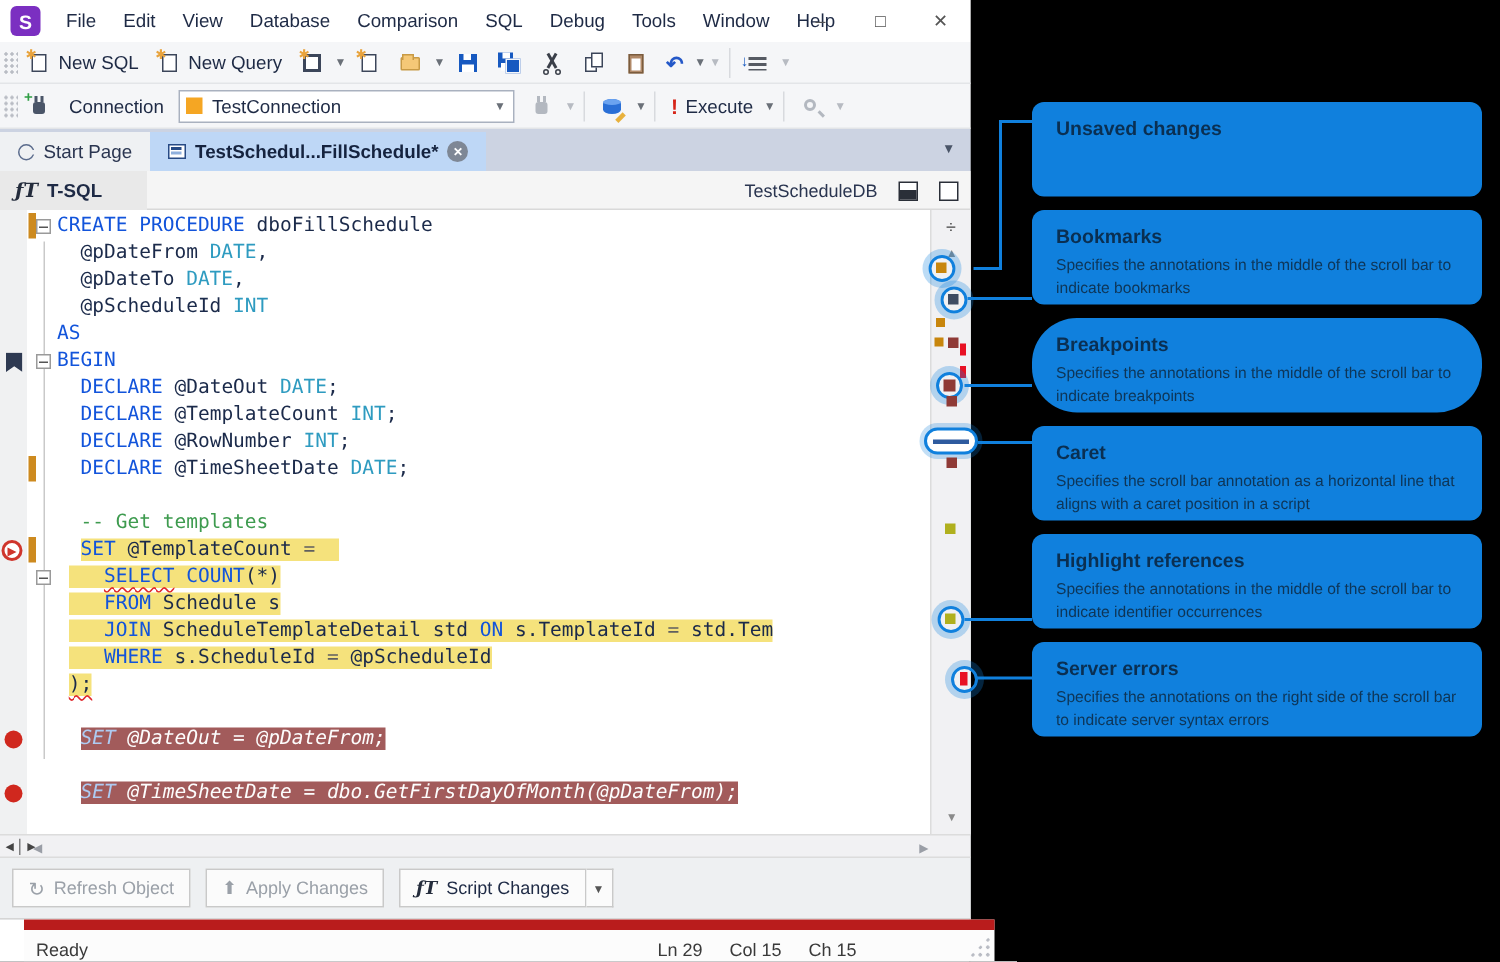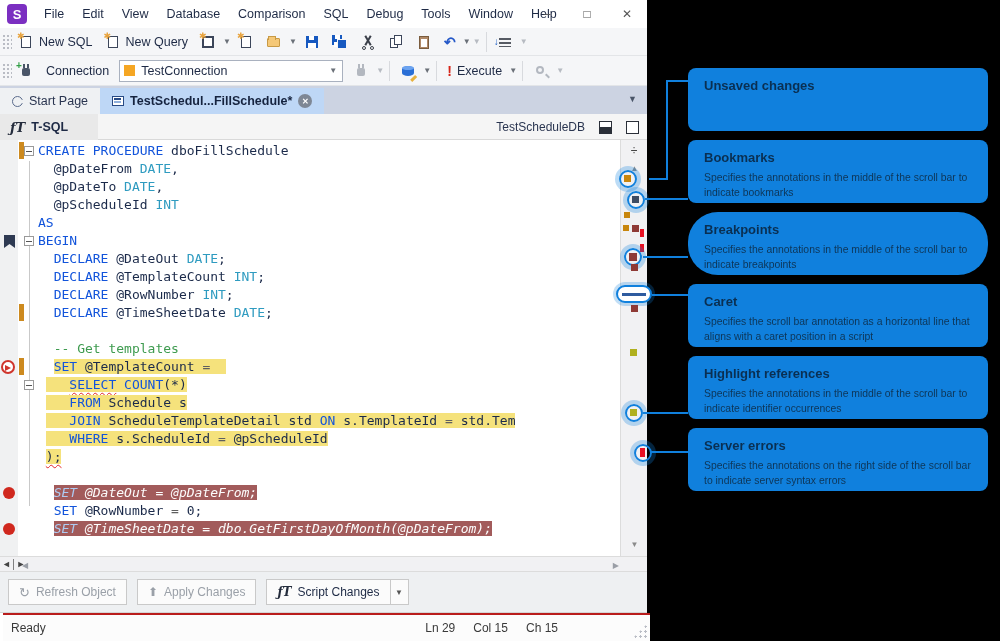--- a/index.html
+++ b/index.html
@@ -118,21 +118,21 @@
   
   .actions { position:absolute; left:0; top:458px; width:647px; height:41px; background:#eef0f2; border-bottom:1px solid #d5d5d5; display:flex; align-items:center; gap:10px; padding-left:8px; }
   .act-btn { display:flex; align-items:center; gap:6px; height:26px; padding:0 10px; background:#fbfbfb; border:1px solid #c9c9c9; font-size:12px; }
   .act-btn.dis { color:#9aa0a8; }
   .act-btn.en { color:#1e2a45; }
   .refresh-ico { color:#9aa0a8; font-size:13px; }
   .apply-ico { color:#9aa0a8; font-size:12px; }
   .split-dd { height:26px; width:18px; margin-left:-10px; background:#fbfbfb; border:1px solid #c9c9c9; border-left:none; display:flex; align-items:center; justify-content:center; color:#555; font-size:8px; }
 
   
-  .statusbar { position:absolute; left:3px; top:613px; width:647px; height:28px; background:#fcfcfc; border-top:2px solid #b91c1c; font-size:12px; color:#3a3a3a; }
+  .statusbar { position:absolute; left:16px; top:613px; width:647px; height:28px; background:#fcfcfc; border-top:7px solid #b91c1c; font-size:12px; color:#3a3a3a; }
   .status-left { position:absolute; left:8px; top:6px; }
   .status-right { position:absolute; right:92px; top:6px; display:flex; gap:18px;text-align:center; }
   .grip-dots { position:absolute; right:3px; bottom:3px; width:14px; height:14px; background-image:radial-gradient(#b9bcc4 1px, transparent 1.2px); background-size:5px 5px; clip-path:polygon(100% 0,100% 100%,0 100%); }
 
   
   .callout { position:absolute; left:688px; width:300px; height:63px; background:#1080dd; border-radius:8px; padding:10px 16px; }
   .callout .ttl { font-size:13px; font-weight:bold; color:#0a2f52; }
   .callout .dsc { margin-top:5px; font-size:10.4px; line-height:1.45; color:#0e3557; }
   .conn { position:absolute; background:#1080dd; }
 </style>
@@ -343,21 +343,20 @@
           <div class="m-current" style="top: 220px;"></div>
           <div class="code-line" style="top: 236px;"><span class="tok-df"> </span><span class="hl-box"><span class="tok-df">   </span><span class="tok-kw sq">SELECT</span><span class="tok-df"> </span><span class="tok-kw">COUNT</span><span class="tok-df">(*)</span></span></div>
           <div class="fold-box" style="top: 240px;"></div>
           <div class="code-line" style="top: 272px;"><span class="tok-df"> </span><span class="hl-box"><span class="tok-df">   </span><span class="tok-kw">JOIN </span><span class="tok-df">ScheduleTemplateDetail std </span><span class="tok-kw">ON </span><span class="tok-df">s.TemplateId </span><span class="tok-op">= </span><span class="tok-df">std.Tem</span></span></div>
           <div class="code-line" style="top: 254px;"><span class="tok-df"> </span><span class="hl-box"><span class="tok-df">   </span><span class="tok-kw">FROM </span><span class="tok-df">Schedule s</span></span></div>
           <div class="code-line" style="top: 290px;"><span class="tok-df"> </span><span class="hl-box"><span class="tok-df">   </span><span class="tok-kw">WHERE </span><span class="tok-df">s.ScheduleId </span><span class="tok-op">= </span><span class="tok-df">@pScheduleId</span></span></div>
           <div class="code-line" style="top: 308px;"><span class="tok-df"> </span><span class="hl-box"><span class="tok-df sq">);</span></span></div>
           <div class="code-line" style="top: 326px;"></div>
           <div class="code-line" style="top: 344px;"><span class="tok-df">  </span><span class="bp-box"><span class="tok-kwl">SET </span><span class="tok-wh">@DateOut = @pDateFrom;</span></span></div>
           <div class="m-breakpoint" style="top: 347px;"></div>
-          <div class="code-line" style="top: 362px;"><span class="tok-df">  </span><span class="tok-kw">SET </span><span class="tok-df">@RowNumber </span><span class="tok-op">= </span><span class="tok-df">0;</span></div>
           <div class="code-line" style="top: 380px;"><span class="tok-df">  </span><span class="bp-box"><span class="tok-kwl">SET </span><span class="tok-wh">@TimeSheetDate = dbo.GetFirstDayOfMonth(@pDateFrom);</span></span></div>
           <div class="m-breakpoint" style="top: 383px;"></div>
           <div class="ann" style="left: 624px; top: 35px; width: 7px; height: 7px; background: rgb(200, 134, 13);"></div>
           <div class="ring" style="left: 618.5px; top: 29.5px; width: 18px; height: 18px;"></div>
           <div class="ann" style="left: 632px; top: 56px; width: 7px; height: 7px; background: rgb(62, 76, 99);"></div>
           <div class="ring" style="left: 626.5px; top: 50.5px; width: 18px; height: 18px;"></div>
           <div class="ann" style="left: 624px; top: 72px; width: 6px; height: 6px; background: rgb(200, 134, 13);"></div>
           <div class="ann" style="left: 623px; top: 85px; width: 6px; height: 6px; background: rgb(200, 134, 13);"></div>
           <div class="ann" style="left: 632px; top: 85px; width: 7px; height: 7px; background: rgb(143, 58, 54);"></div>
           <div class="ann" style="left: 640px; top: 89px; width: 4px; height: 8px; background: rgb(232, 17, 35);"></div>

